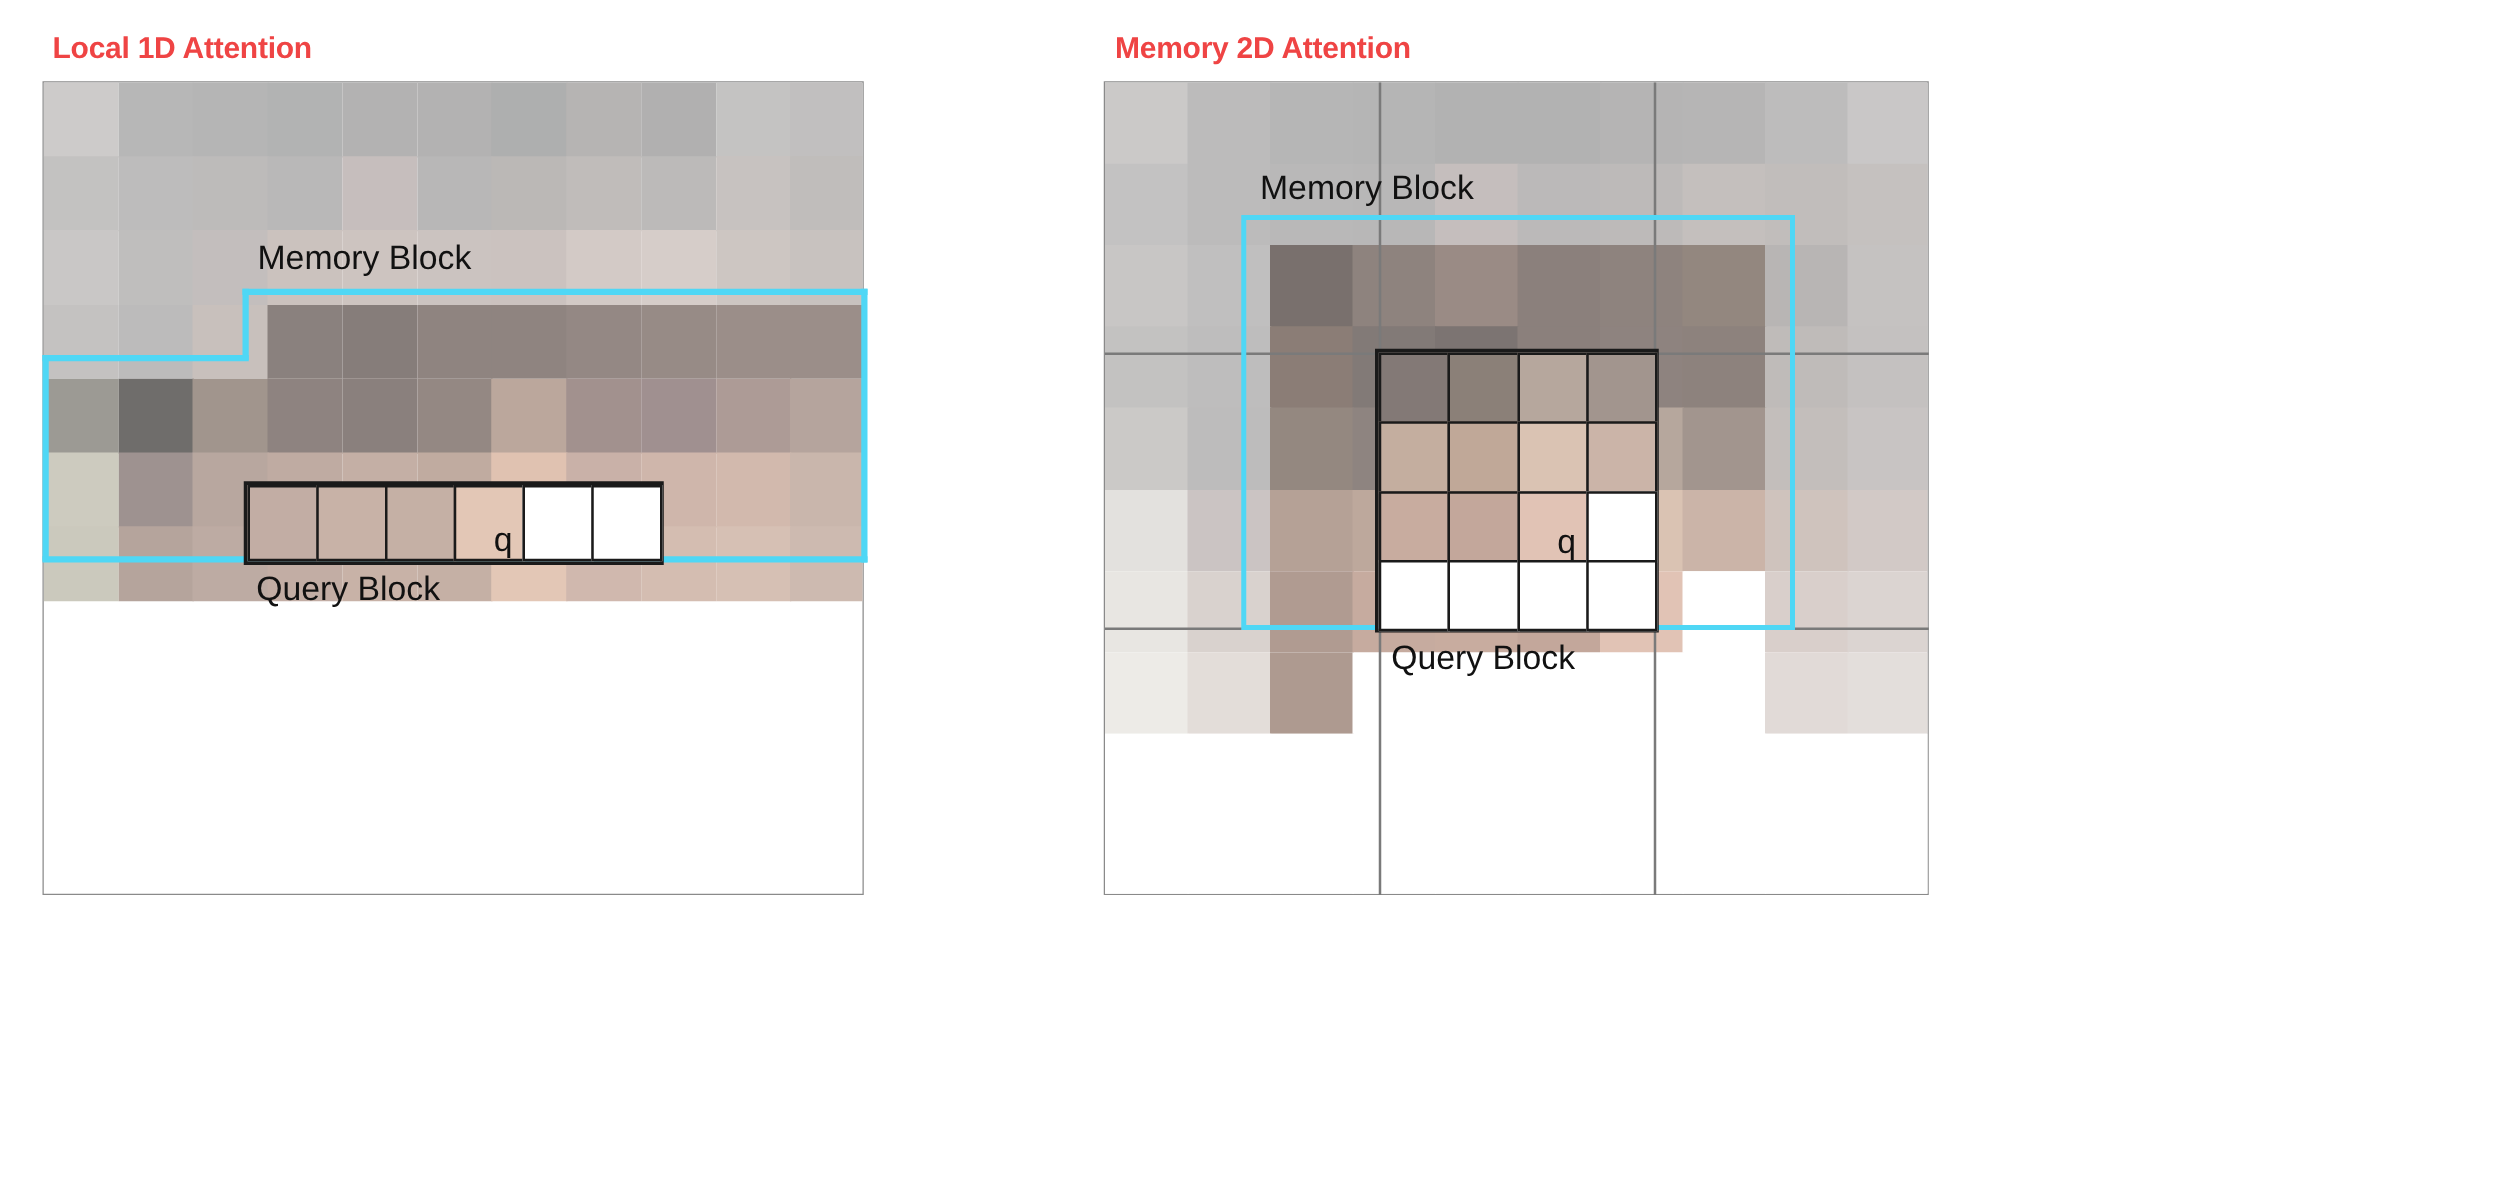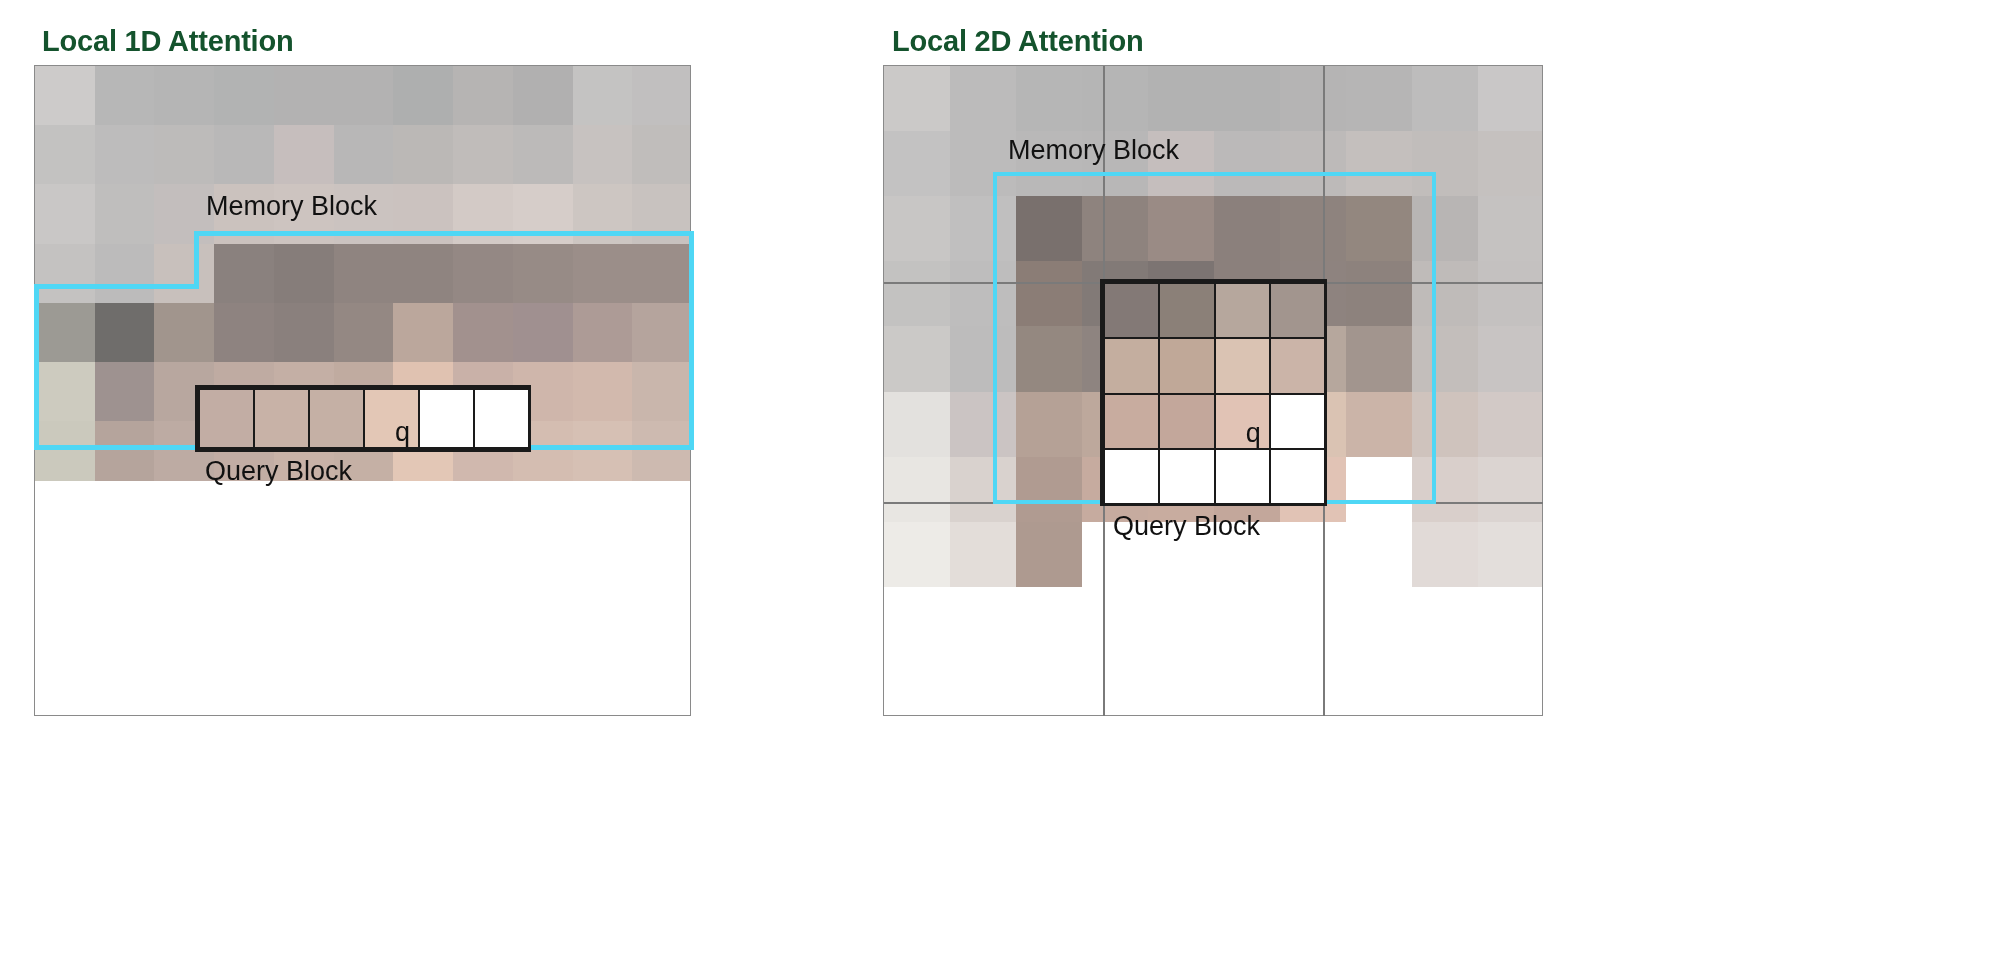--- a/index.html
+++ b/index.html
@@ -6,23 +6,23 @@
   body{
     width:1999px;height:957px;
     font-family:"Liberation Sans", sans-serif;
     -webkit-font-smoothing:antialiased;
     position:relative;
     overflow:hidden;
   }
   .panel{position:absolute;top:0;}
   .panel-title{
     position:absolute;
-    font-size:29px;
+    font-size:24px;
     font-weight:bold;
-    color:#14532d;
+    color:#ef4444;
     letter-spacing:-0.2px;
     white-space:nowrap;
   }
   .grid-frame{
     position:absolute;
     box-sizing:border-box;
     border:1.5px solid #8a8a8a;
     background:#ffffff;
     overflow:hidden;
   }
@@ -155,21 +155,21 @@
       </div>
       <div class="qcell" style="left: 220px; top: 0px; width: 57px; height: 61px; background: rgb(255, 255, 255);"></div>
       <div class="qcell" style="left: 275px; top: 0px; width: 57px; height: 61px; background: rgb(255, 255, 255);"></div>
     </div>
 
   <div class="fig-label" style="left:205px;top:456px;">Query Block</div>
 </div>
 
 <div class="panel">
 
-  <div class="panel-title" style="left:892px;top:25px;">Local 2D Attention</div>
+  <div class="panel-title" style="left:892px;top:25px;">Memory 2D Attention</div>
 
   <div class="grid-frame" id="grid2" style="left:883px;top:65px;width:660px;height:651px;">
       <div class="cell" style="left: 0px; top: 0px; width: 66.6px; height: 65.7px; background: rgb(203, 201, 200);"></div>
       <div class="cell" style="left: 66px; top: 0px; width: 66.6px; height: 65.7px; background: rgb(188, 187, 187);"></div>
       <div class="cell" style="left: 132px; top: 0px; width: 66.6px; height: 65.7px; background: rgb(182, 182, 182);"></div>
       <div class="cell" style="left: 198px; top: 0px; width: 66.6px; height: 65.7px; background: rgb(181, 181, 181);"></div>
       <div class="cell" style="left: 264px; top: 0px; width: 66.6px; height: 65.7px; background: rgb(178, 178, 178);"></div>
       <div class="cell" style="left: 330px; top: 0px; width: 66.6px; height: 65.7px; background: rgb(178, 178, 178);"></div>
       <div class="cell" style="left: 396px; top: 0px; width: 66.6px; height: 65.7px; background: rgb(181, 180, 180);"></div>
       <div class="cell" style="left: 462px; top: 0px; width: 66.6px; height: 65.7px; background: rgb(182, 181, 181);"></div>

